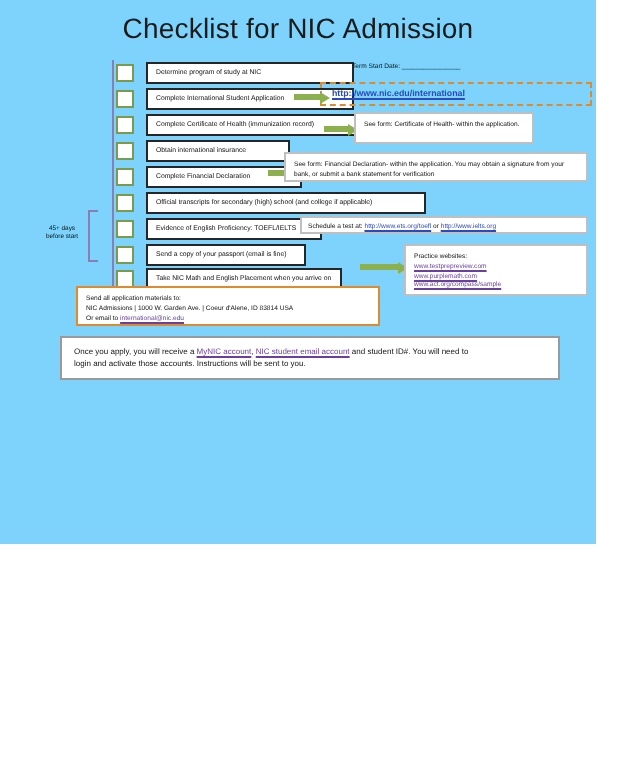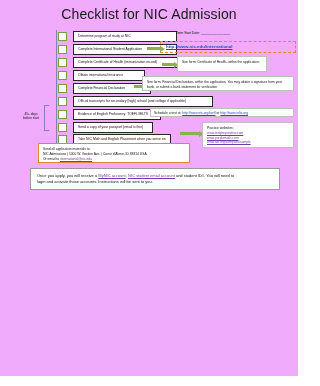--- a/index.html
+++ b/index.html
@@ -6,22 +6,22 @@
   html, body {
     margin: 0; padding: 0;
     width: 298px; height: 386px;
     background: #ffffff;
     font-family: "Liberation Sans", sans-serif;
     overflow: hidden;
   }
   #page {
     position: relative;
     width: 298px;
-    height: 376px;
-    background: #f0abfc;
+    height: 272px;
+    background: #7dd3fc;
   }
   .title {
     position: absolute;
     left: 0; right: 0;
     top: 6px;
     text-align: center;
     font-size: 14px;
     font-weight: 400;
     color: #1a1a1a;
     letter-spacing: .1px;

